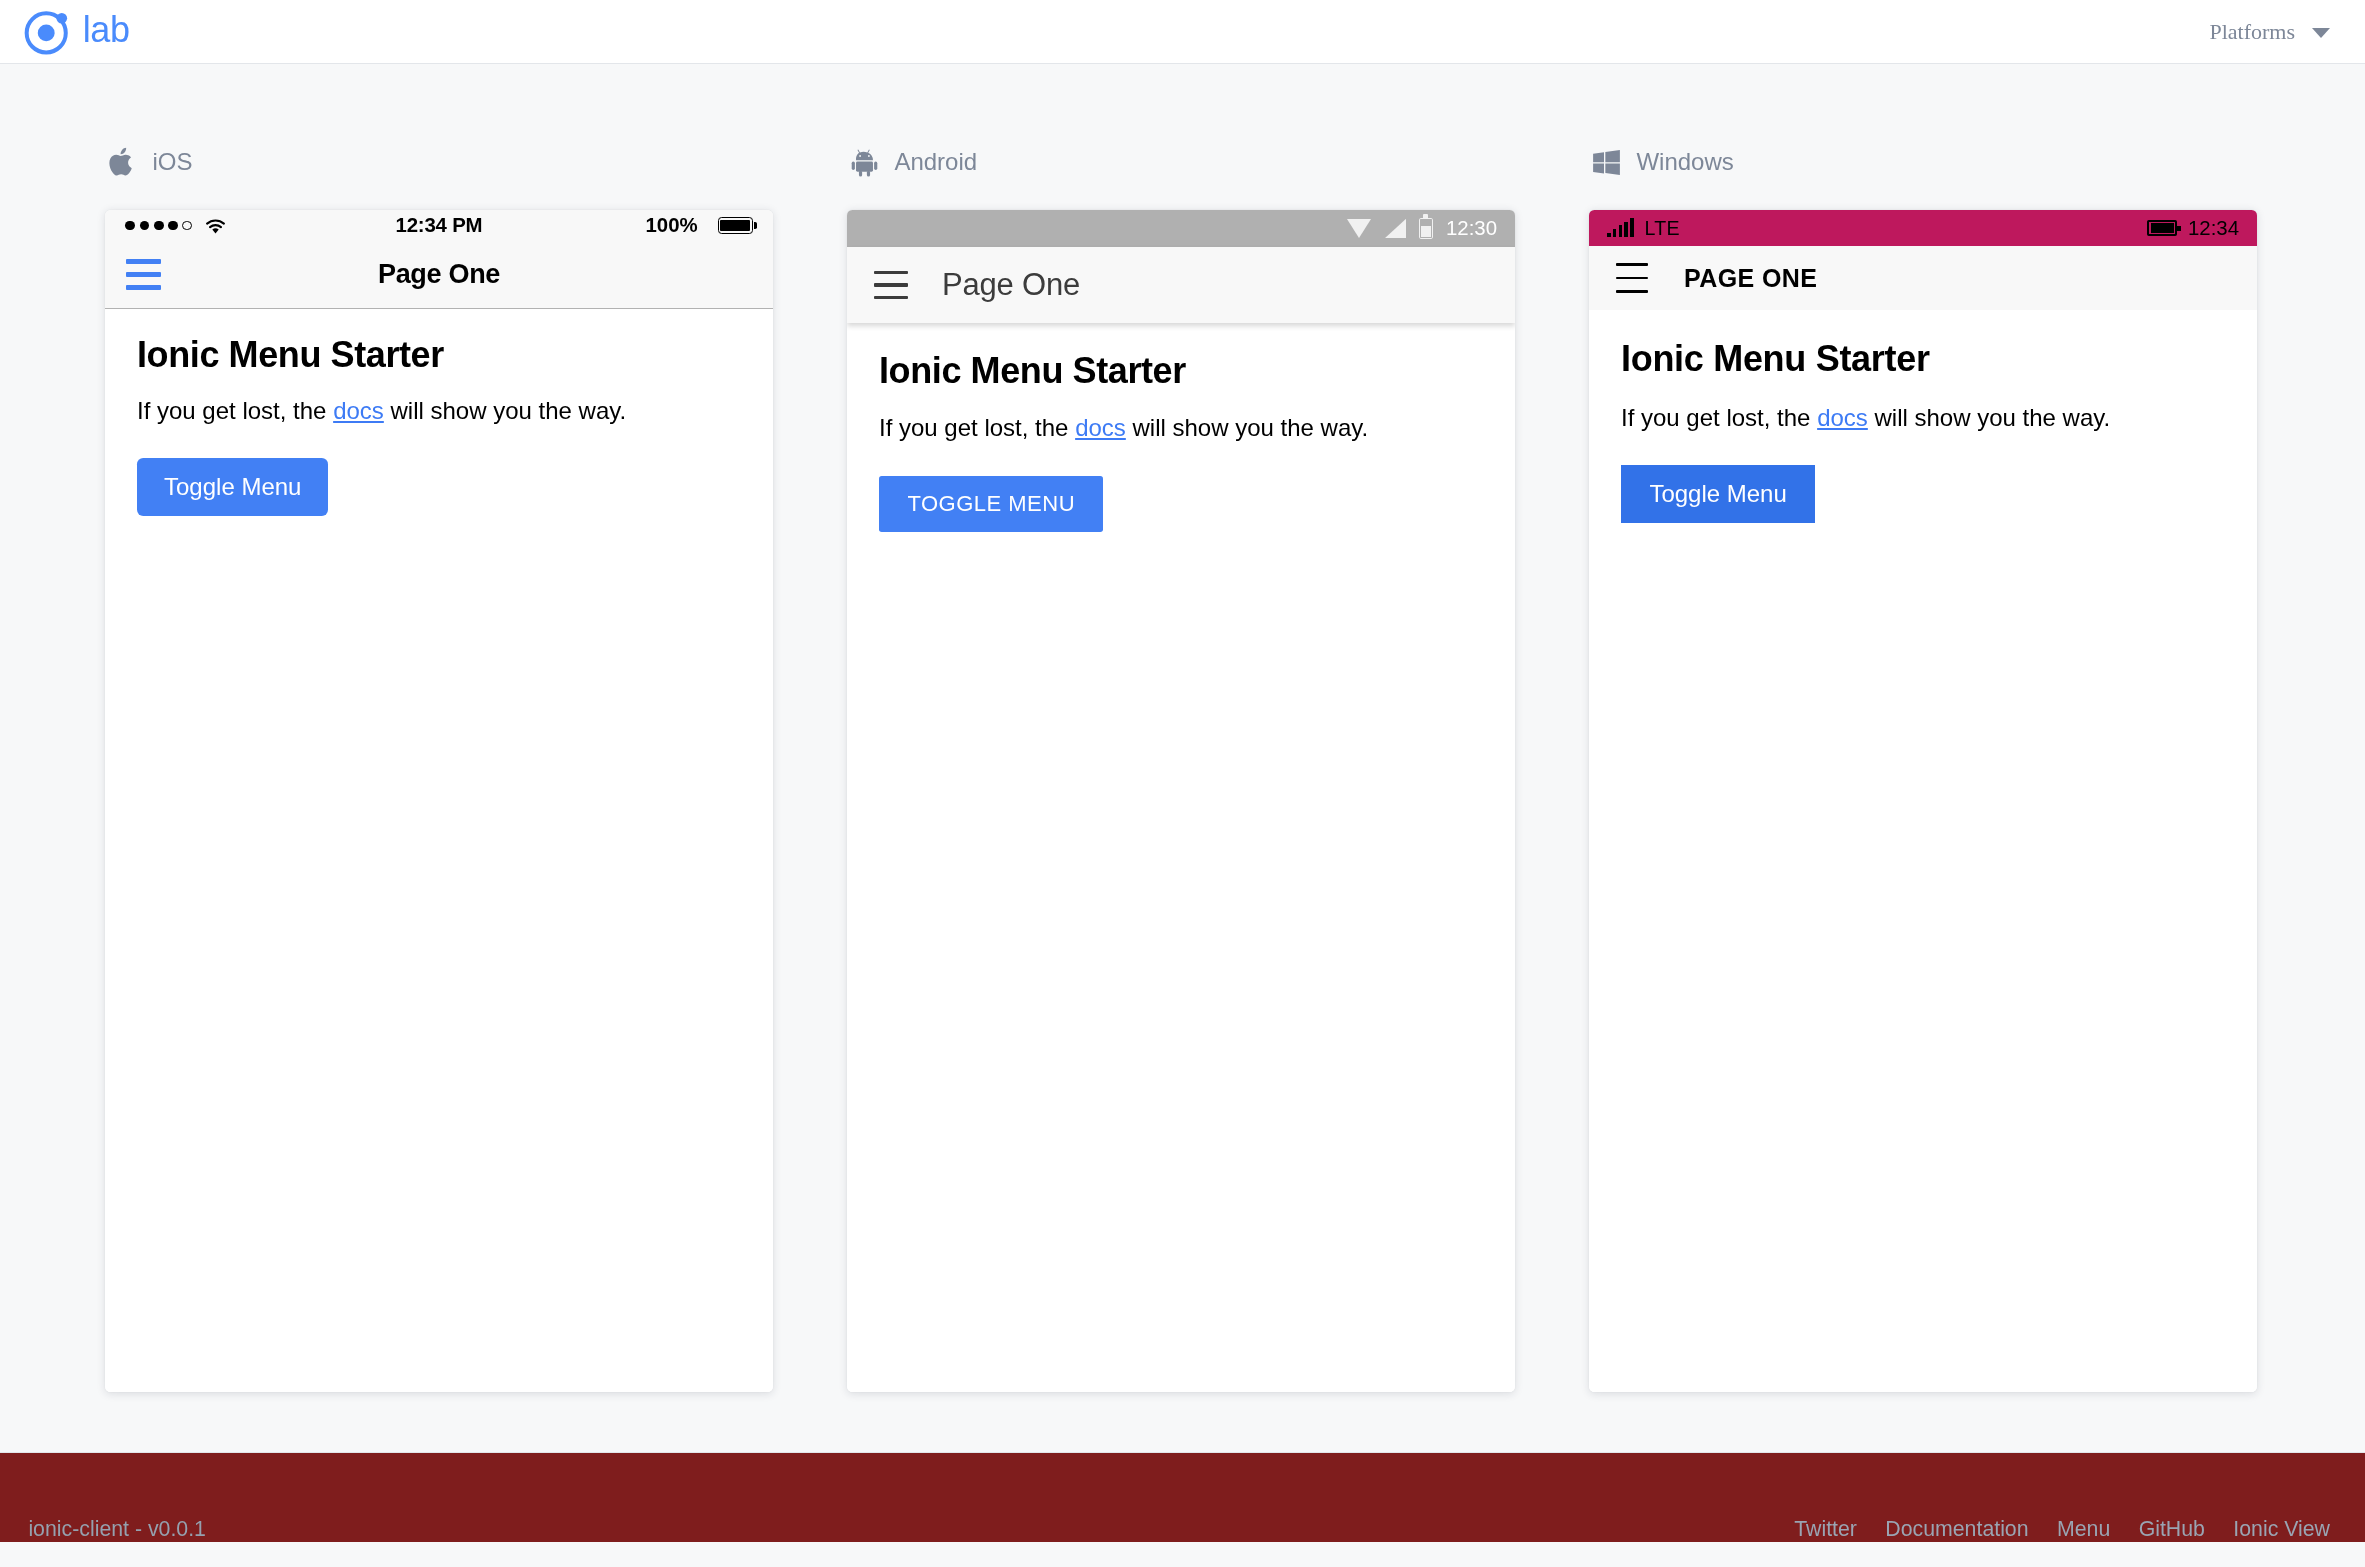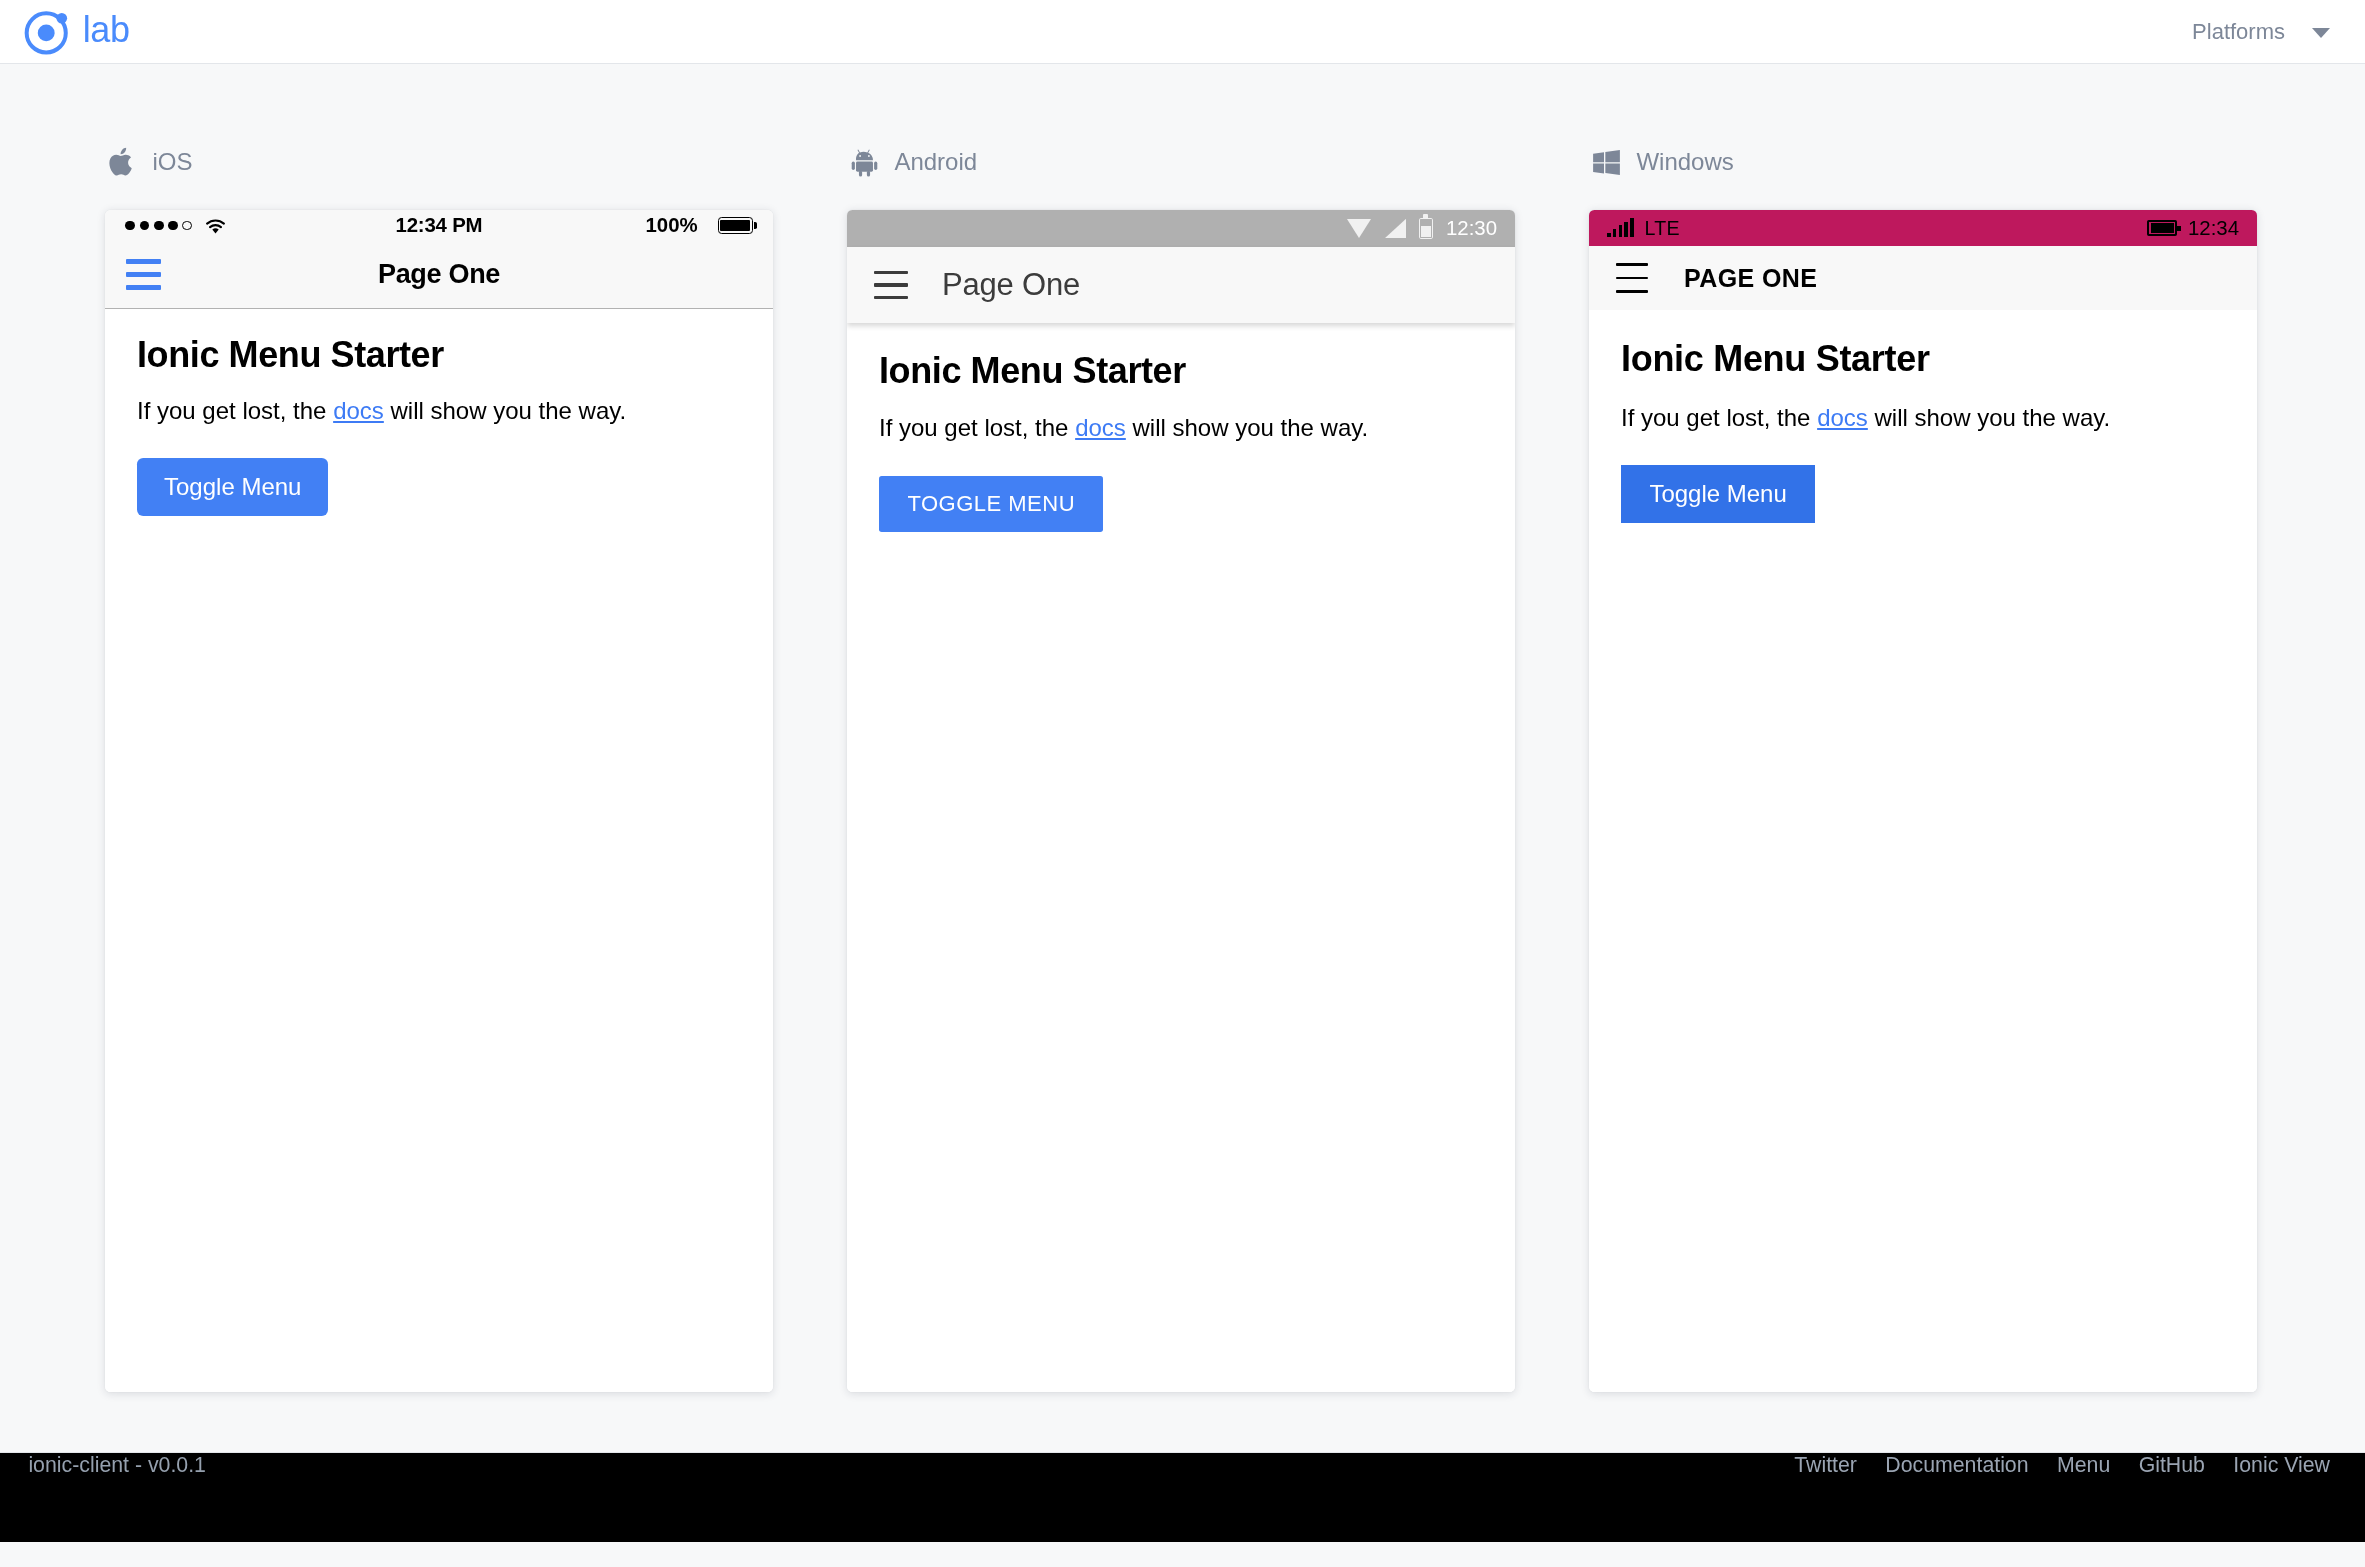--- a/index.html
+++ b/index.html
@@ -42,25 +42,26 @@
     font-weight: 500;
     color: #4a8bfc;
     letter-spacing: -0.4px;
     line-height: 1;
     padding-bottom: 3.6px;
   }
 
   .platforms-menu {
     display: flex;
     align-items: center;
-    gap: 27px;
+    gap: 17px;
     font-size: 22px;
     color: #7d8798;
     cursor: pointer;
     user-select: none;
+    font-family: Liberation Serif, serif;
   }
 
   .caret-down {
     width: 0; height: 0;
     border-left: 9.8px solid transparent;
     border-right: 9.8px solid transparent;
     border-top: 10.7px solid #7d8798;
     display: block;
     margin-top: 3.6px;
   }
@@ -252,22 +253,22 @@
     font-size: 24px; border: none; border-radius: 0;
     padding: 15px 28.4px; cursor: pointer; font-family: inherit; font-stretch: condensed;
   }
 
   a.doc-link { color: #3d7bf5; text-decoration: underline; cursor: pointer; }
 
   
   #app-footer {
     height: 90px;
     border-top: 0.9px solid #e3e6ea;
-    background: #000000;
-    display: flex; align-items: flex-start; justify-content: space-between;
+    background: #7f1d1d;
+    display: flex; align-items: flex-end; justify-content: space-between;
     padding: 0 36px 0 28.4px;
     font-size: 21.3px;
     color: #95a0ae;
   }
   .footer-links { display: flex; align-items: center; gap: 28.4px; }
   .footer-links a { color: #9aa4b2; text-decoration: none; cursor: pointer; }
 </style>
 </head>
 <body>
 

